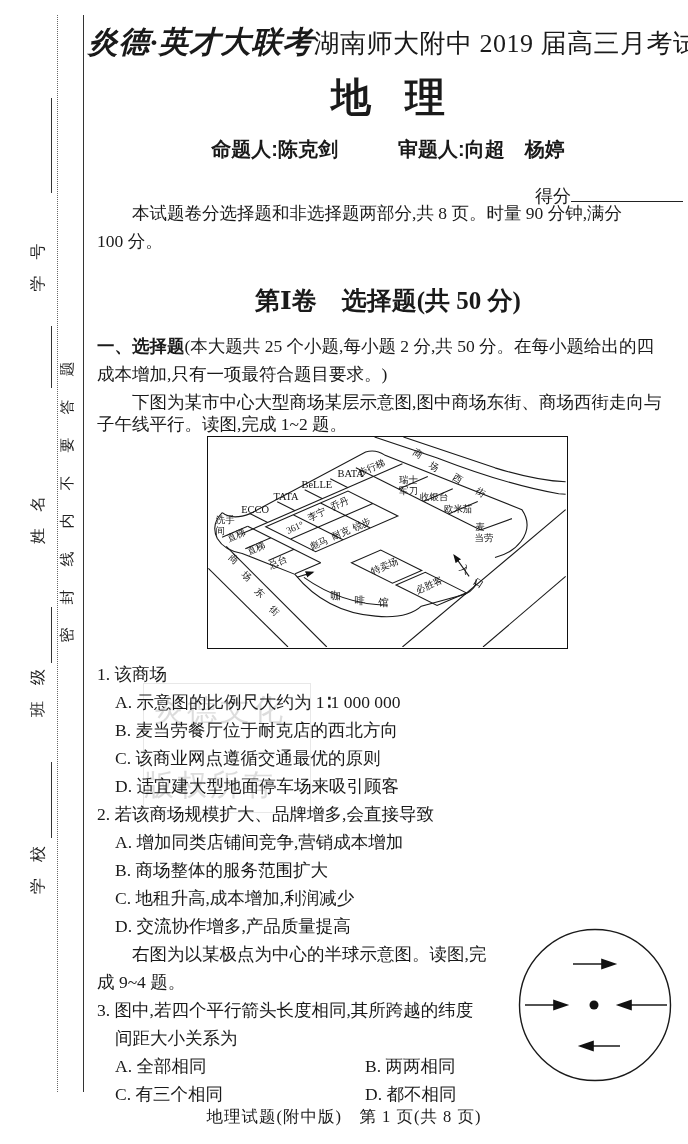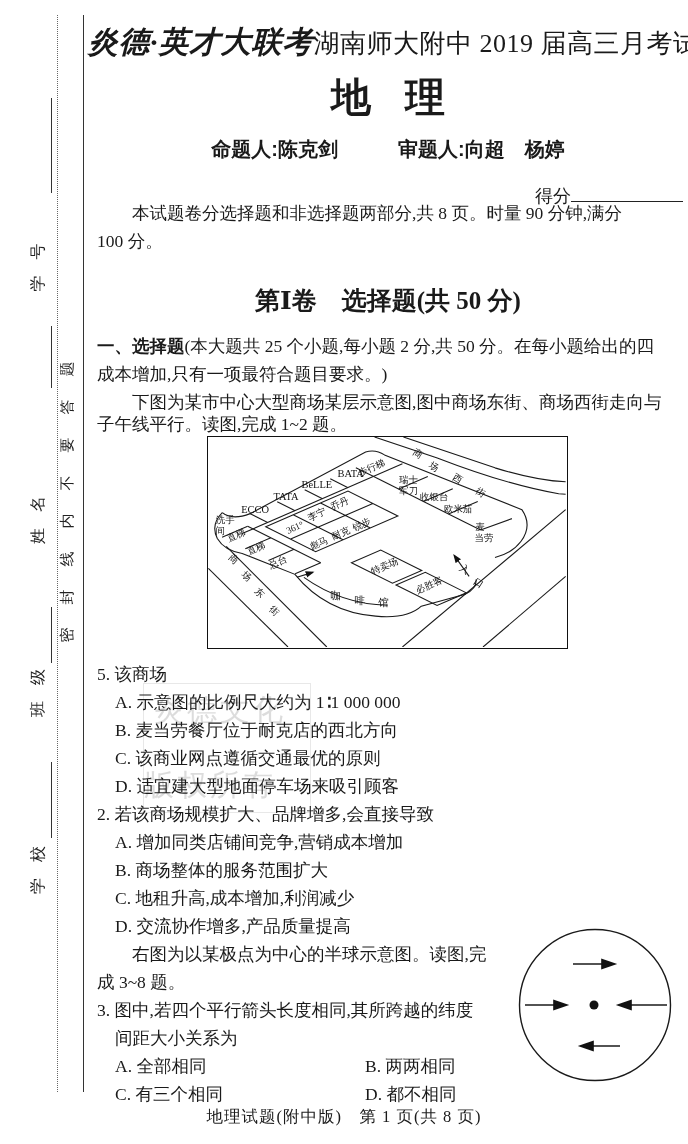--- a/index.html
+++ b/index.html
@@ -175,33 +175,33 @@
     <text x="251" y="45" transform="rotate(32 251 41)">西</text>
     <text x="274" y="59" transform="rotate(32 274 55)">街</text>
     <text x="26" y="126" transform="rotate(42 26 122)">商</text>
     <text x="39" y="143" transform="rotate(42 39 139)">场</text>
     <text x="52" y="160" transform="rotate(42 52 156)">东</text>
     <text x="67" y="178" transform="rotate(42 67 174)">街</text>
   </g>
 </svg>
 </div>
 
-<div class="tline" style="left:97px;  top:662px;">5. 该商场</div>
+<div class="tline" style="left:97px;  top:662px;">1. 该商场</div>
 <div class="tline" style="left:115px; top:690px;">A. 示意图的比例尺大约为 1∶1 000 000</div>
 <div class="tline" style="left:115px; top:718px;">B. 麦当劳餐厅位于耐克店的西北方向</div>
 <div class="tline" style="left:115px; top:746px;">C. 该商业网点遵循交通最优的原则</div>
 <div class="tline" style="left:115px; top:774px;">D. 适宜建大型地面停车场来吸引顾客</div>
 <div class="tline" style="left:97px;  top:802px;">2. 若该商场规模扩大、品牌增多,会直接导致</div>
 <div class="tline" style="left:115px; top:830px;">A. 增加同类店铺间竞争,营销成本增加</div>
 <div class="tline" style="left:115px; top:858px;">B. 商场整体的服务范围扩大</div>
 <div class="tline" style="left:115px; top:886px;">C. 地租升高,成本增加,利润减少</div>
 <div class="tline" style="left:115px; top:914px;">D. 交流协作增多,产品质量提高</div>
 
 <div class="tline indent" style="left:97px; top:942px;">右图为以某极点为中心的半球示意图。读图,完</div>
-<div class="tline" style="left:97px;  top:970px;">成 3~8 题。</div>
+<div class="tline" style="left:97px;  top:970px;">成 9~4 题。</div>
 <div class="tline" style="left:97px;  top:998px;">3. 图中,若四个平行箭头长度相同,其所跨越的纬度</div>
 <div class="tline" style="left:115px; top:1026px;">间距大小关系为</div>
 <div class="tline" style="left:115px; top:1054px;text-align:center;">A. 全部相同</div>
 <div class="tline" style="left:365px; top:1054px;">B. 两两相同</div>
 <div class="tline" style="left:115px; top:1082px;">C. 有三个相同</div>
 <div class="tline" style="left:365px; top:1082px;">D. 都不相同</div>
 
 <div class="abs circlefig">
 <svg width="160" height="158" viewBox="0 0 160 158">
   <defs>

